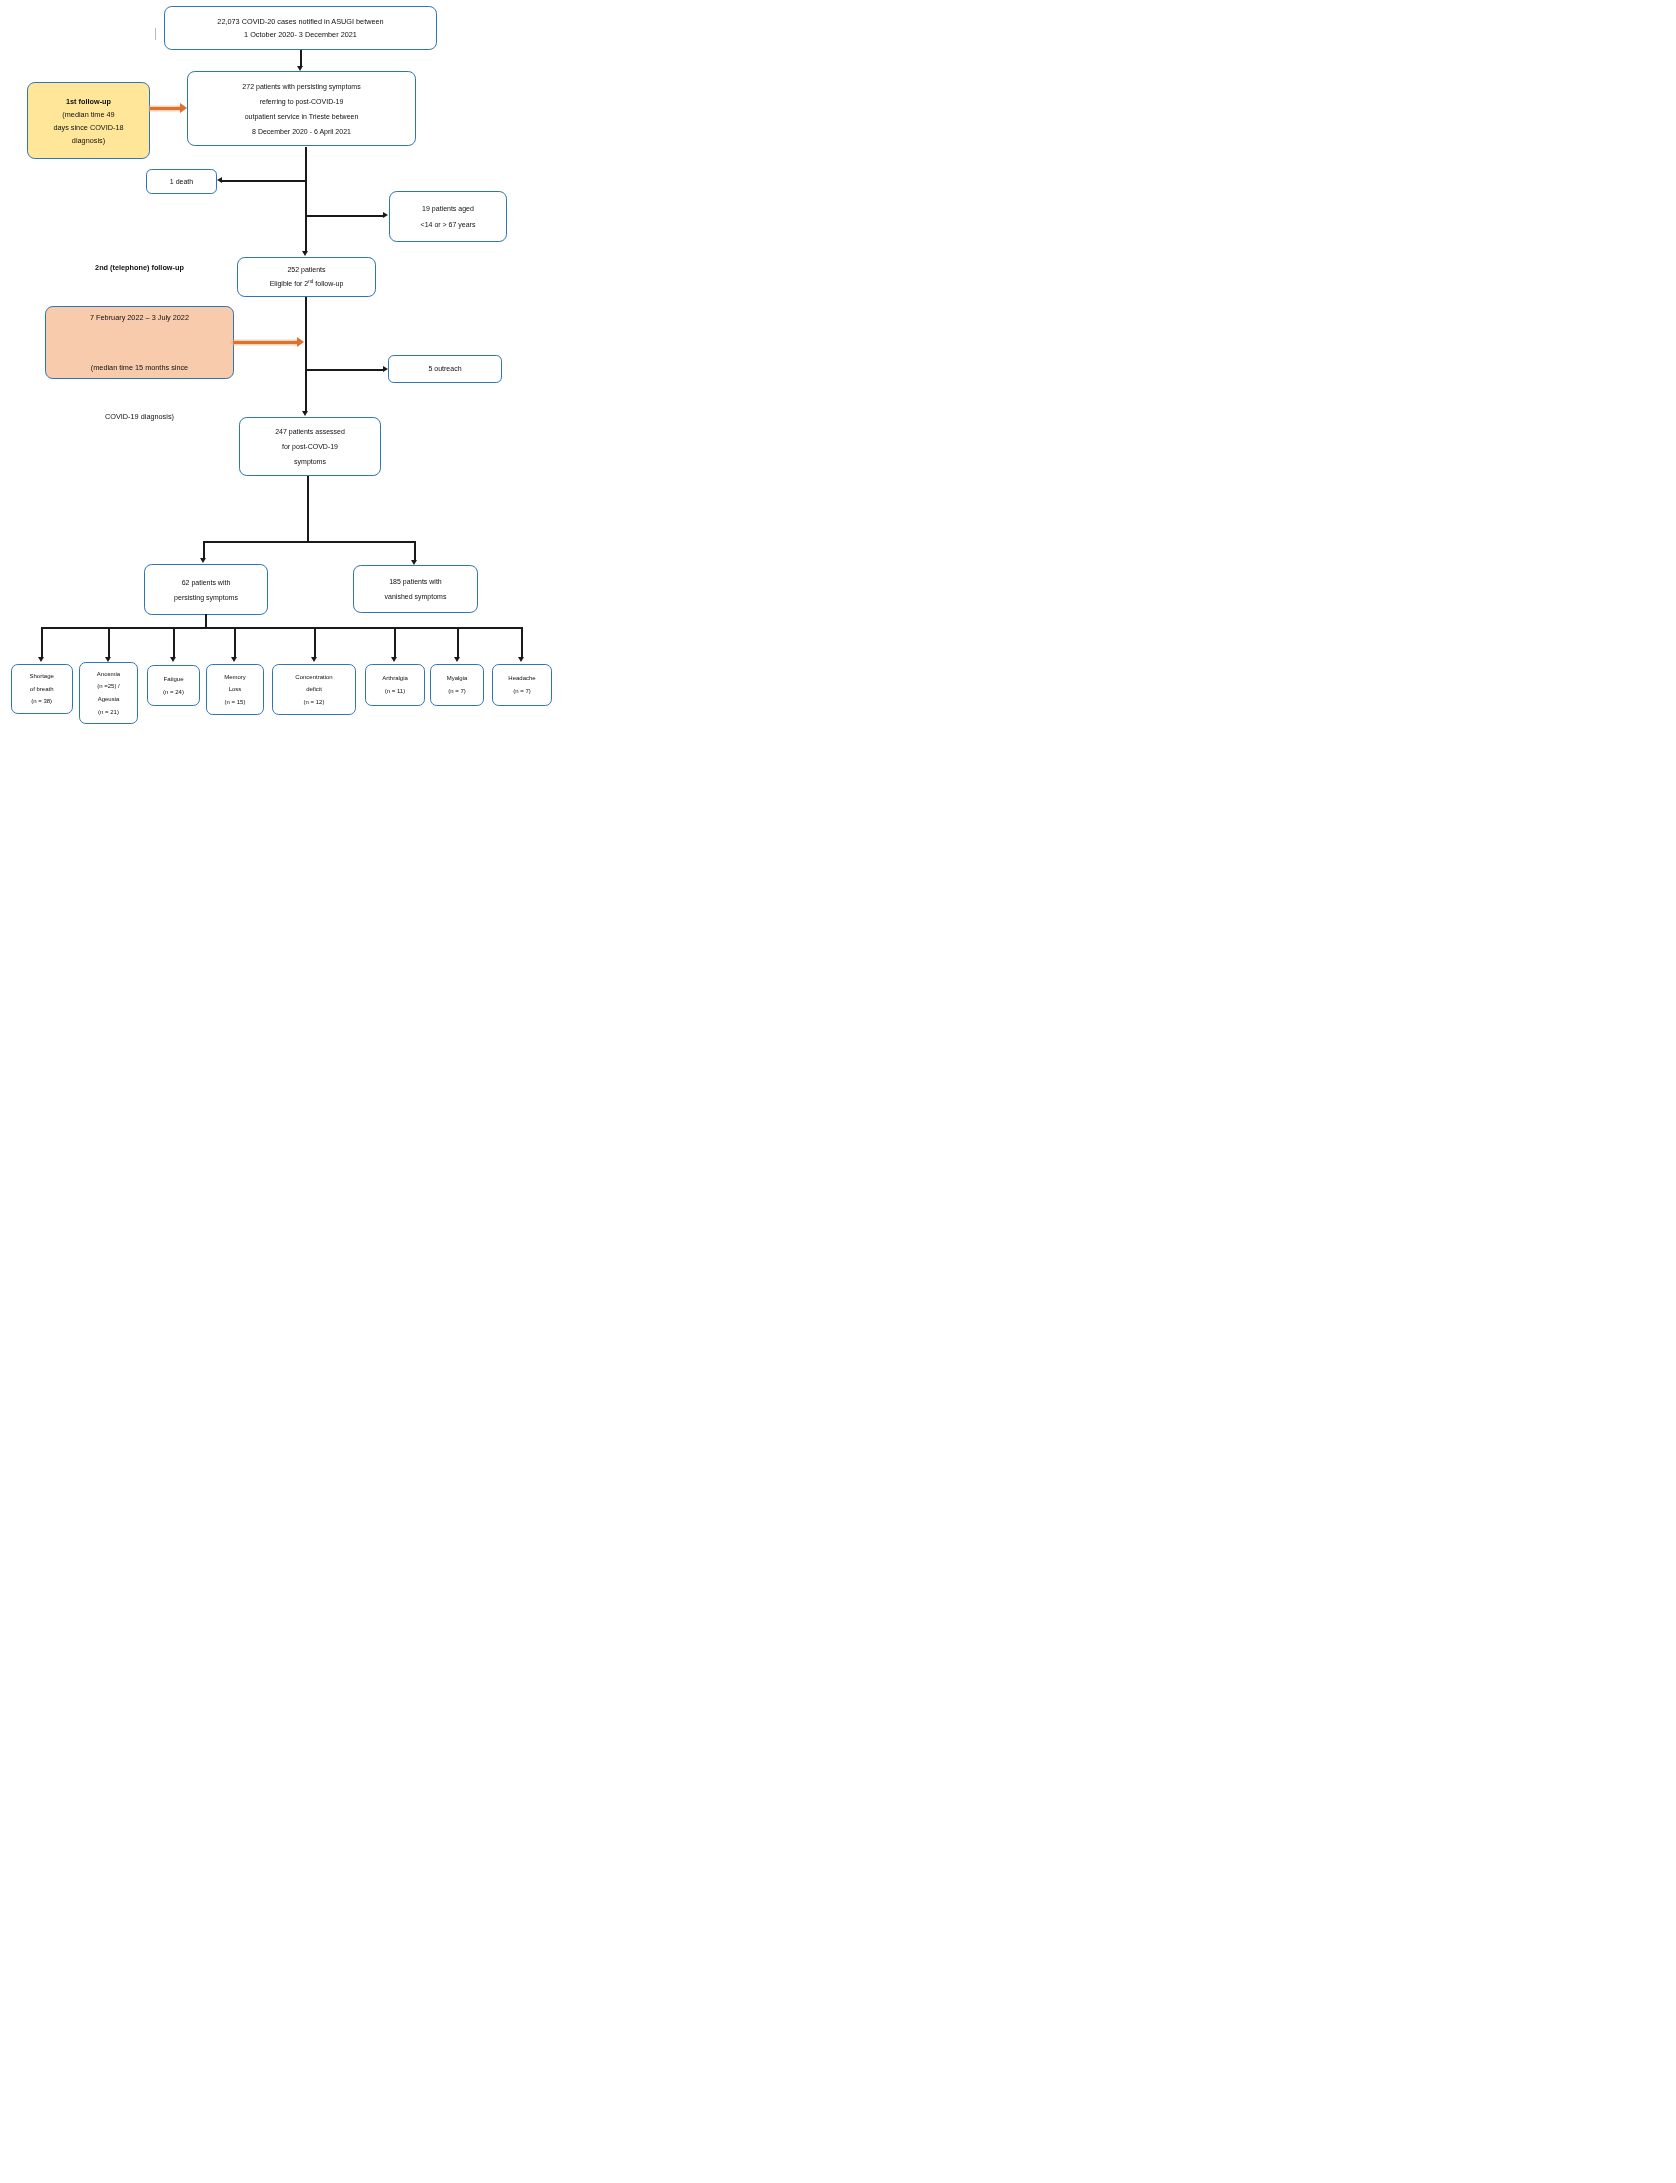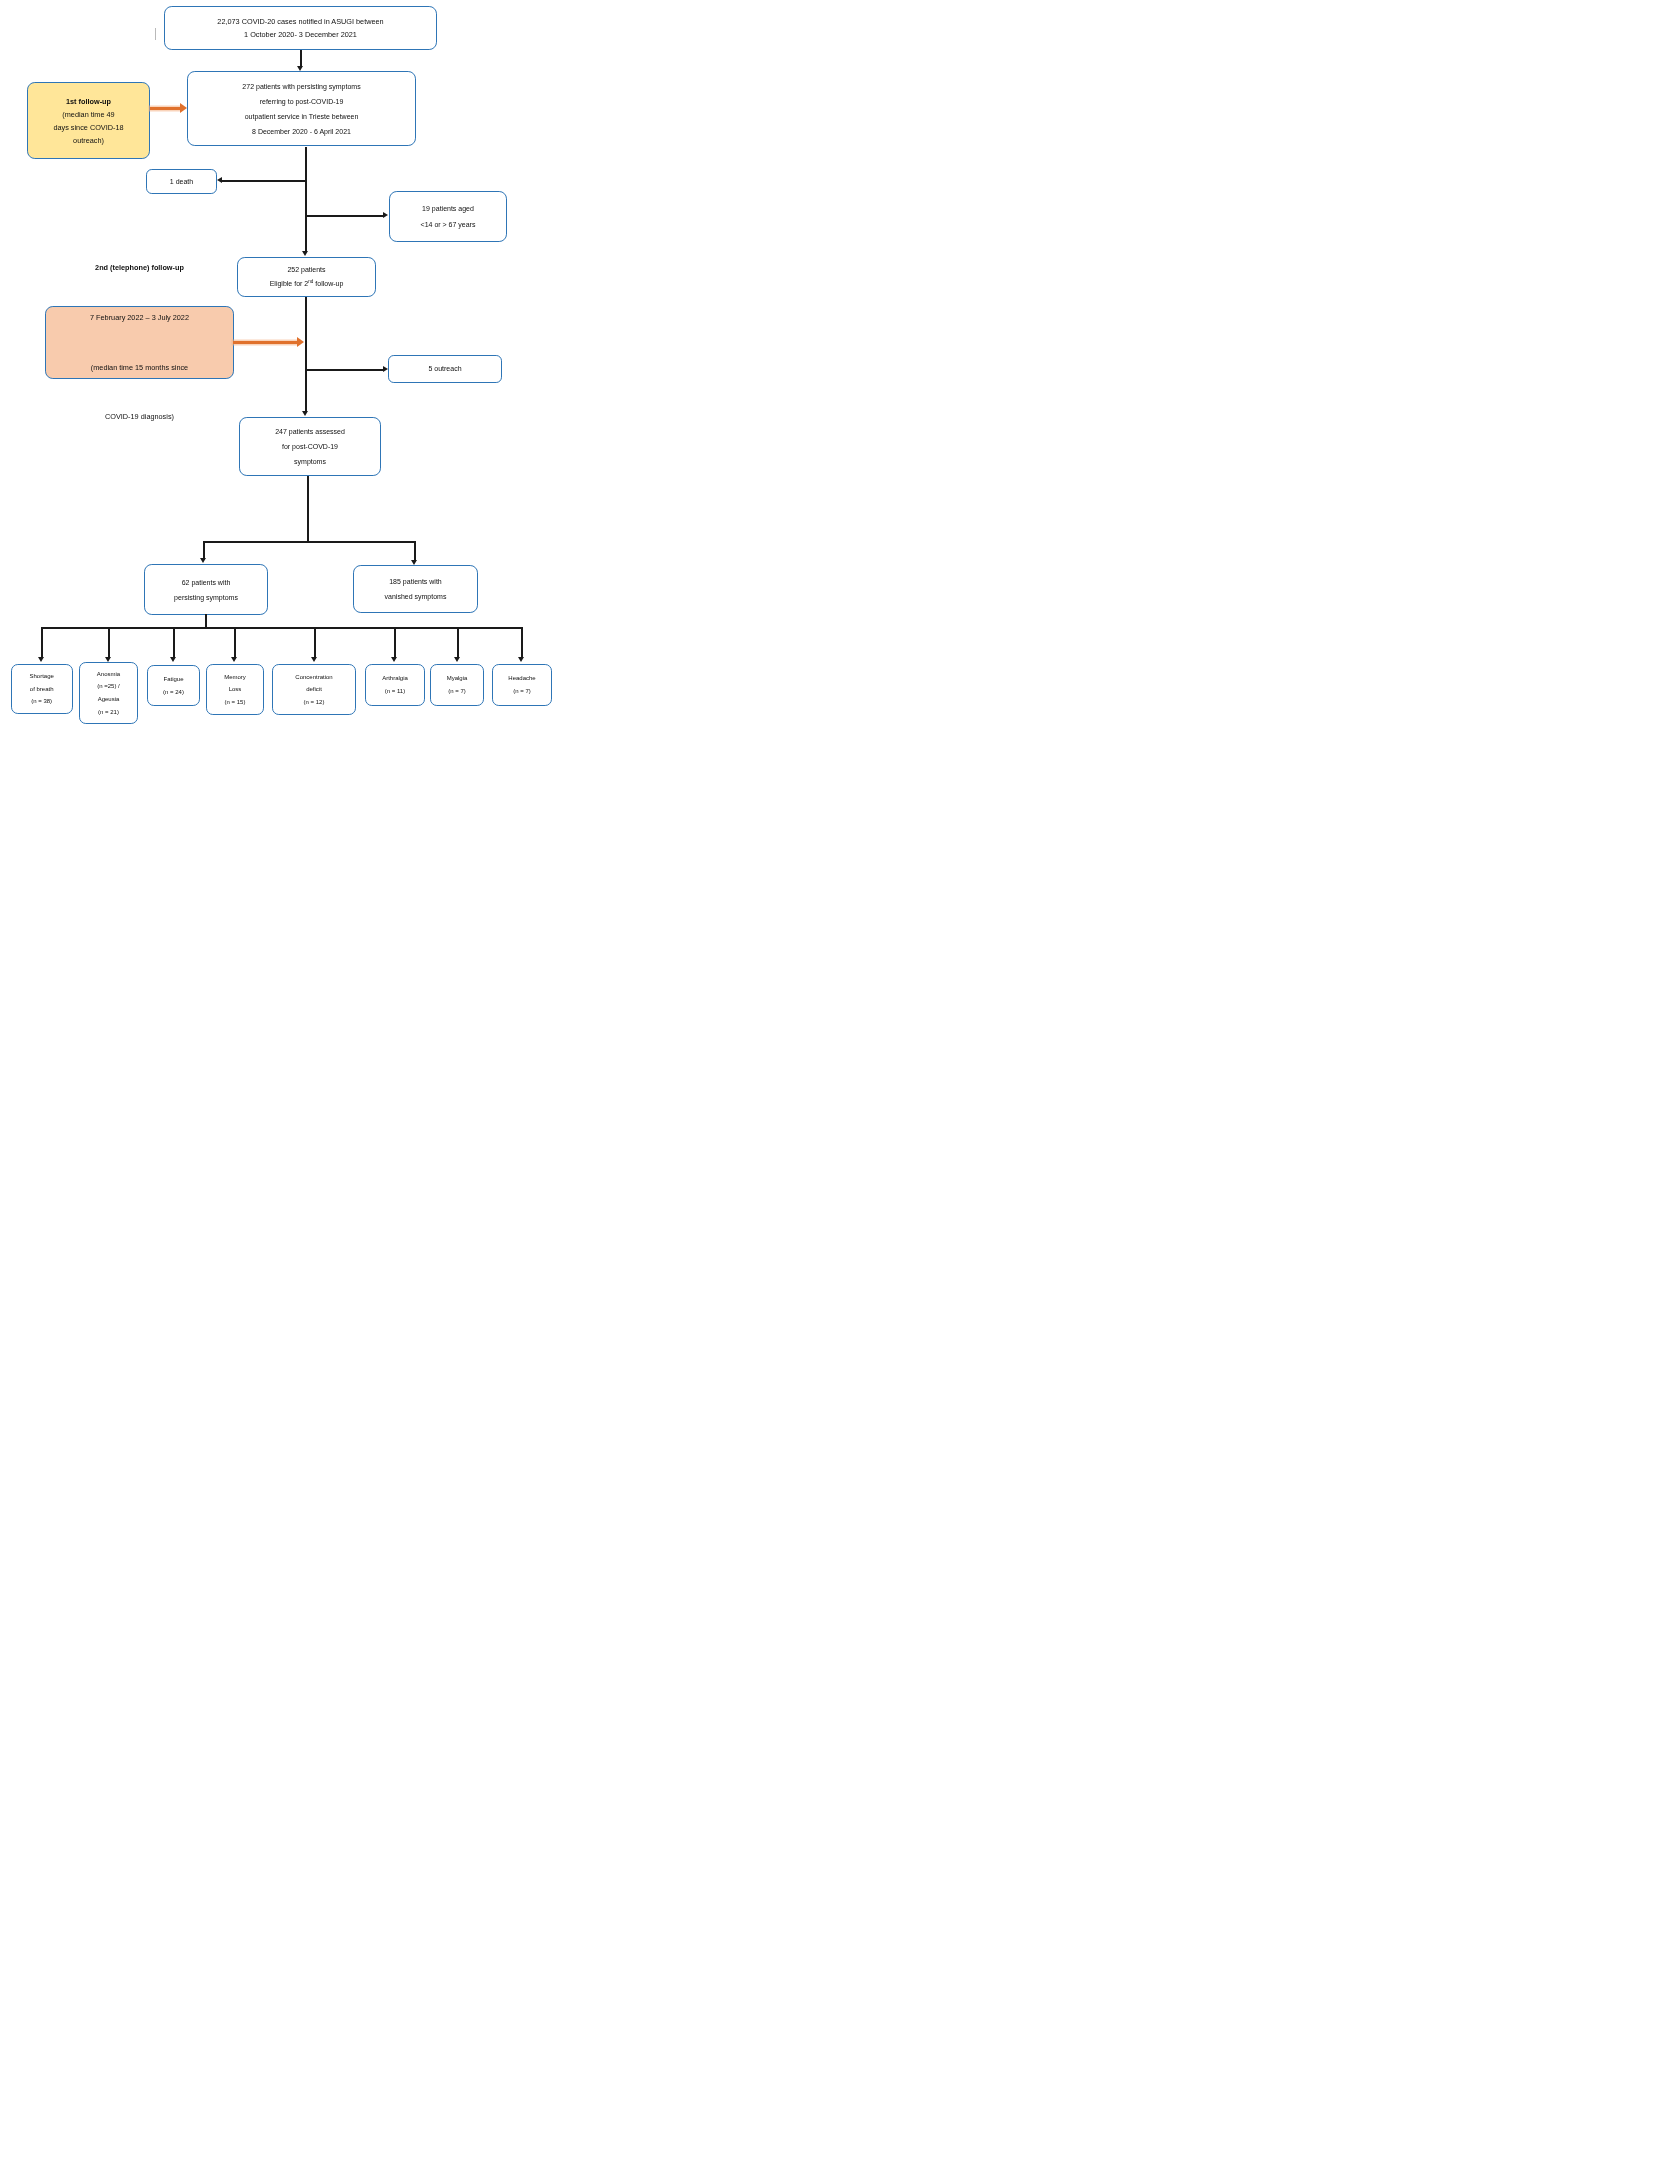--- a/index.html
+++ b/index.html
@@ -43,21 +43,21 @@
     <div>1 October 2020- 3 December 2021</div>
   </div>
 
   <div class="vline" style="left:300px; top:50px; height:17px;"></div>
   <div class="ah ah-down" style="left:297px; top:66px;"></div>
 
   <div class="box fill-yellow" style="left:27px; top:82px; width:123px; height:77px; font-size:7.3px; line-height:13px;">
     <div class="ttl">1st follow-up</div>
     <div>(median time 49</div>
     <div>days since COVID-18</div>
-    <div>outreach)</div>
+    <div>diagnosis)</div>
   </div>
 
   <div class="o-body" style="left:150px; top:107px; width:30px;"></div>
   <div class="o-head" style="left:180px; top:103px;"></div>
 
   <div class="box" style="left:187px; top:71px; width:229px; height:75px; line-height:15px;">
     <div>272 patients with persisting symptoms</div>
     <div>referring to post-COVID-19</div>
     <div>outpatient service in Trieste between</div>
     <div>8 December 2020 - 6 April 2021</div>

